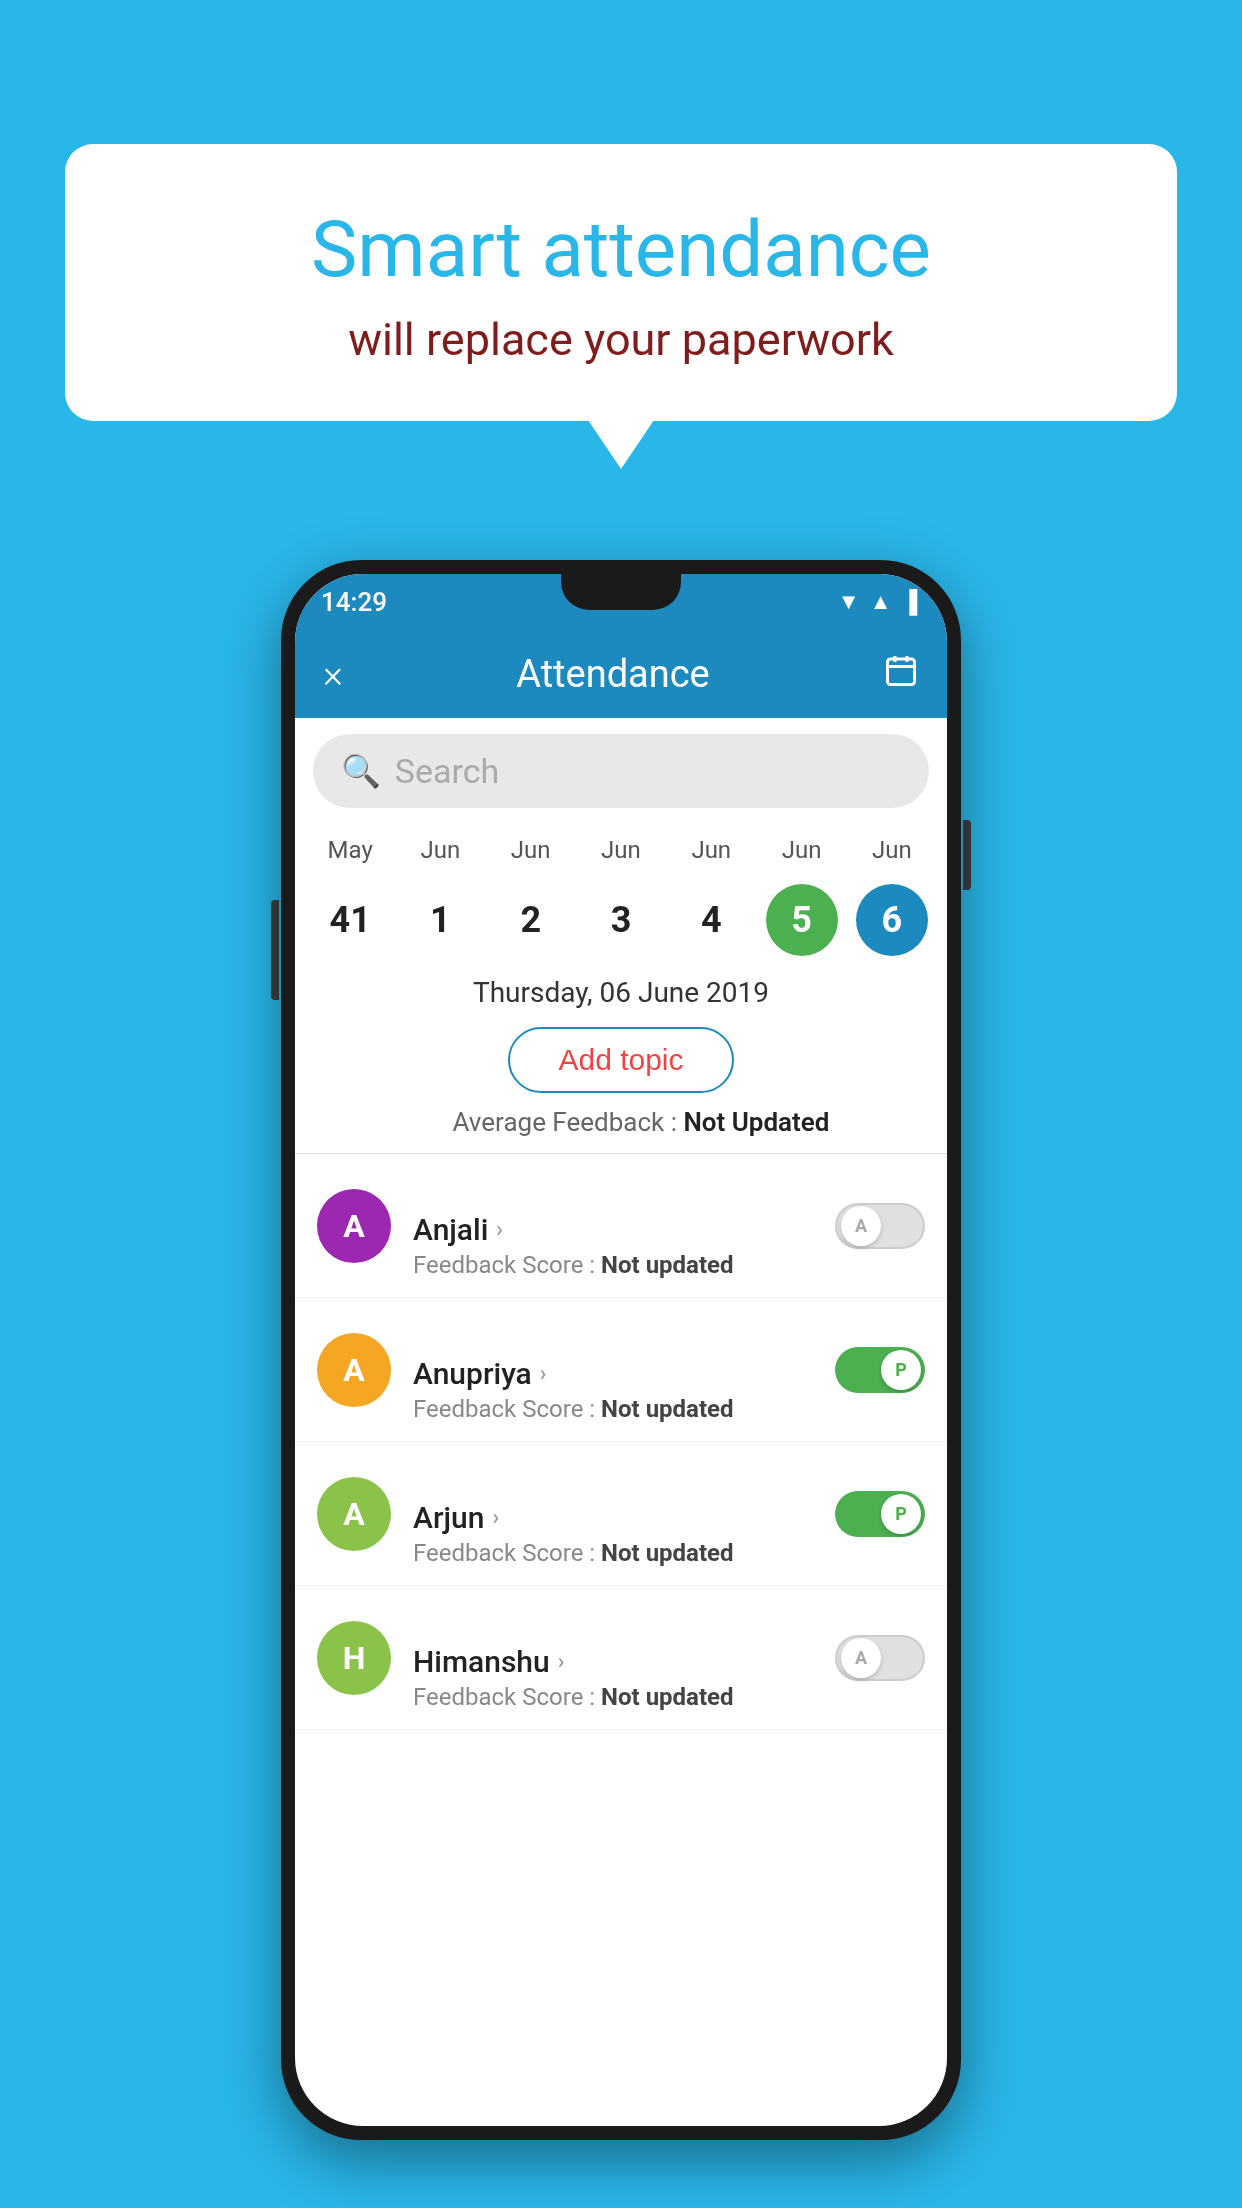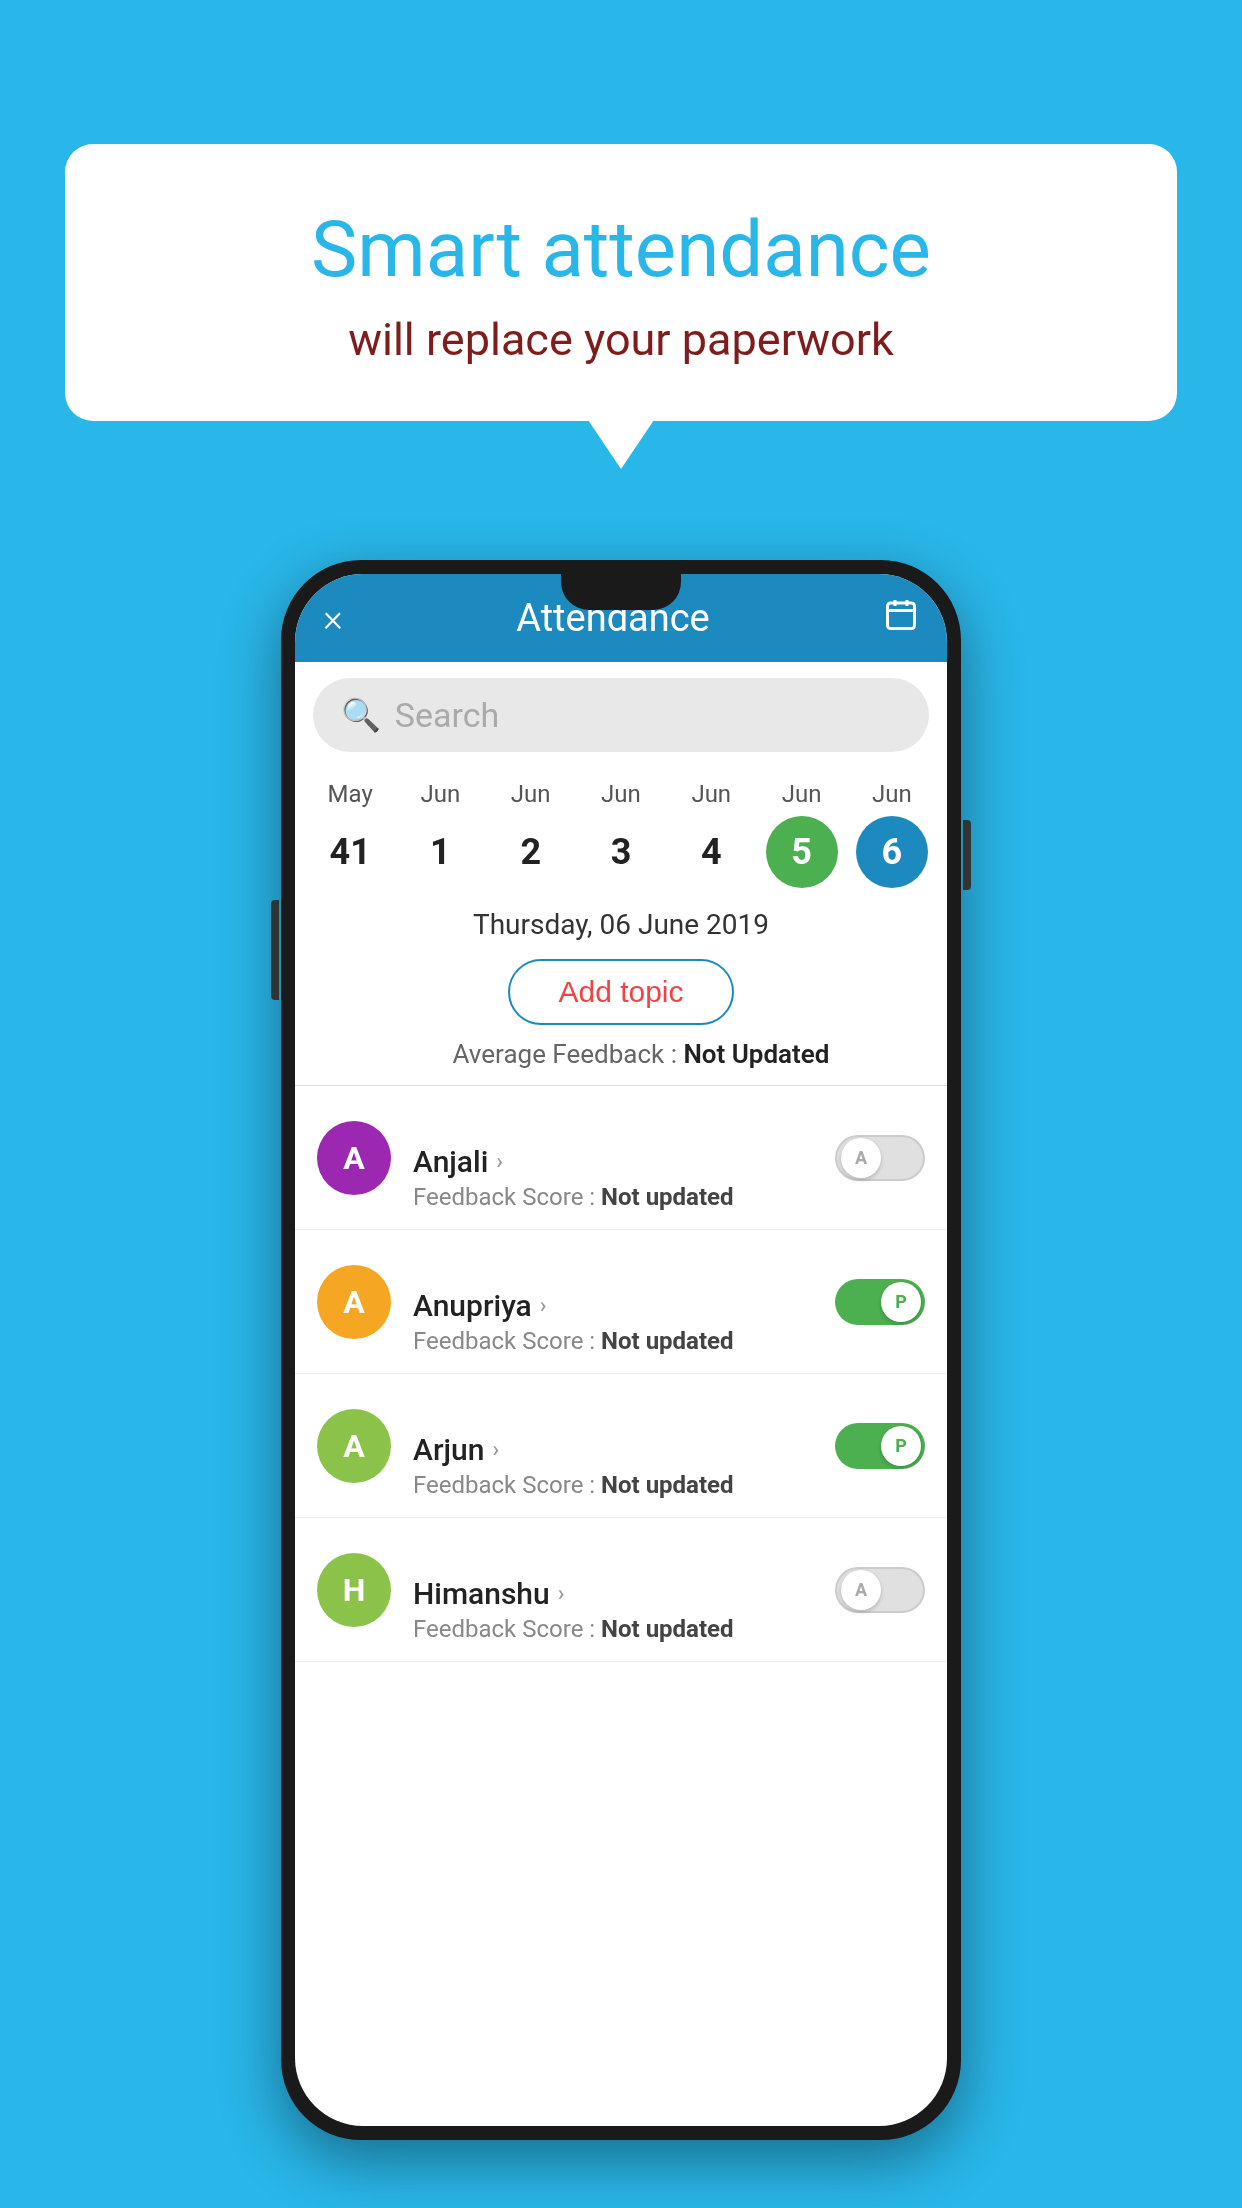--- a/index.html
+++ b/index.html
@@ -172,21 +172,21 @@
     .calendar-row {
       display: flex;
       justify-content: space-around;
       padding: 12px 10px 0;
     }
 
     .cal-day {
       display: flex;
       flex-direction: column;
       align-items: center;
-      gap: 8px;
+      gap: 20px;
       width: 80px;
     }
 
     .cal-month {
       font-size: 24px;
       color: #555;
     }
 
     .cal-date {
       width: 72px;
@@ -383,20 +383,28 @@
   </div>
 </div>
 
 <div class="phone-frame">
   <div class="phone-button-left"></div>
   <div class="phone-button-right"></div>
   <div class="phone-inner">
 
     <div class="notch"></div>
 
+    <div class="status-bar">
+      <span class="status-time">14:29</span>
+      <div class="status-icons">
+        <span>▼</span>
+        <span>▲</span>
+        <span>▐</span>
+      </div>
+    </div>
 
     <div class="app-header">
       <span class="header-close">×</span>
       <span class="header-title">Attendance</span>
       <span class="header-calendar">
         <svg width="36" height="36" viewBox="0 0 24 24" fill="white">
           <rect x="3" y="4" width="18" height="17" rx="2" stroke="white" stroke-width="2" fill="none"></rect>
           <line x1="3" y1="9" x2="21" y2="9" stroke="white" stroke-width="2"></line>
           <line x1="8" y1="2" x2="8" y2="6" stroke="white" stroke-width="2"></line>
           <line x1="16" y1="2" x2="16" y2="6" stroke="white" stroke-width="2"></line>

